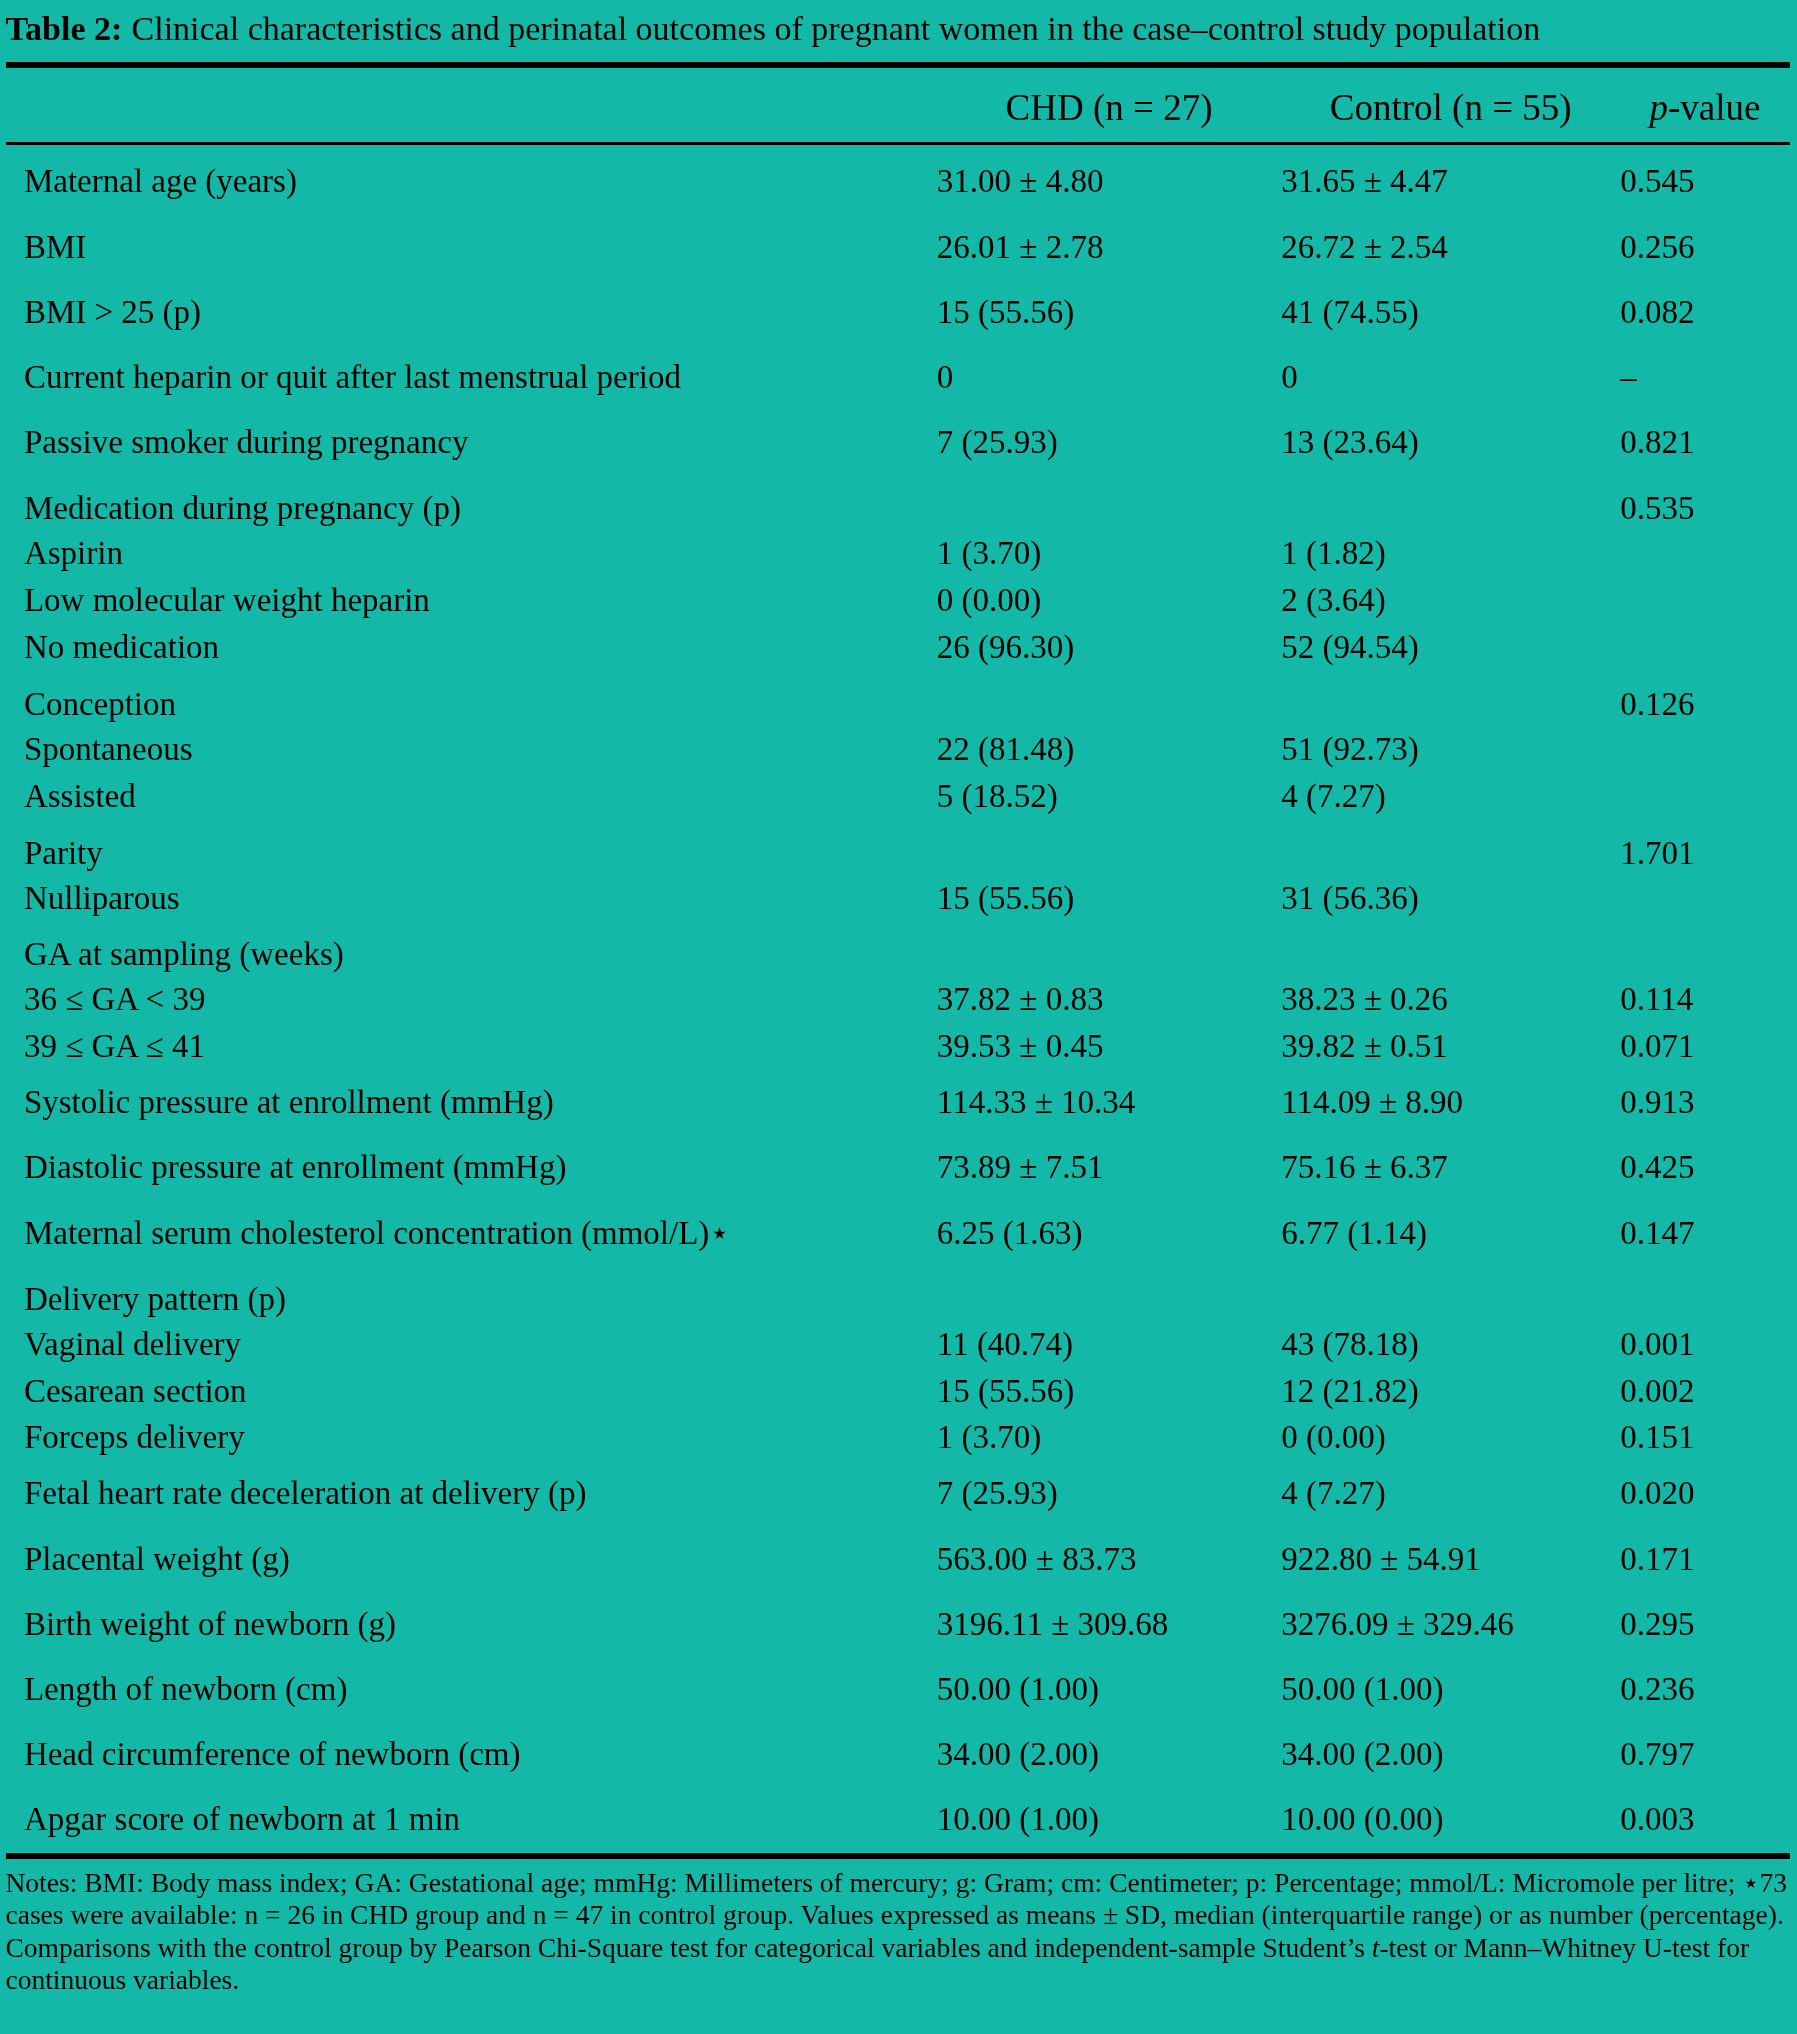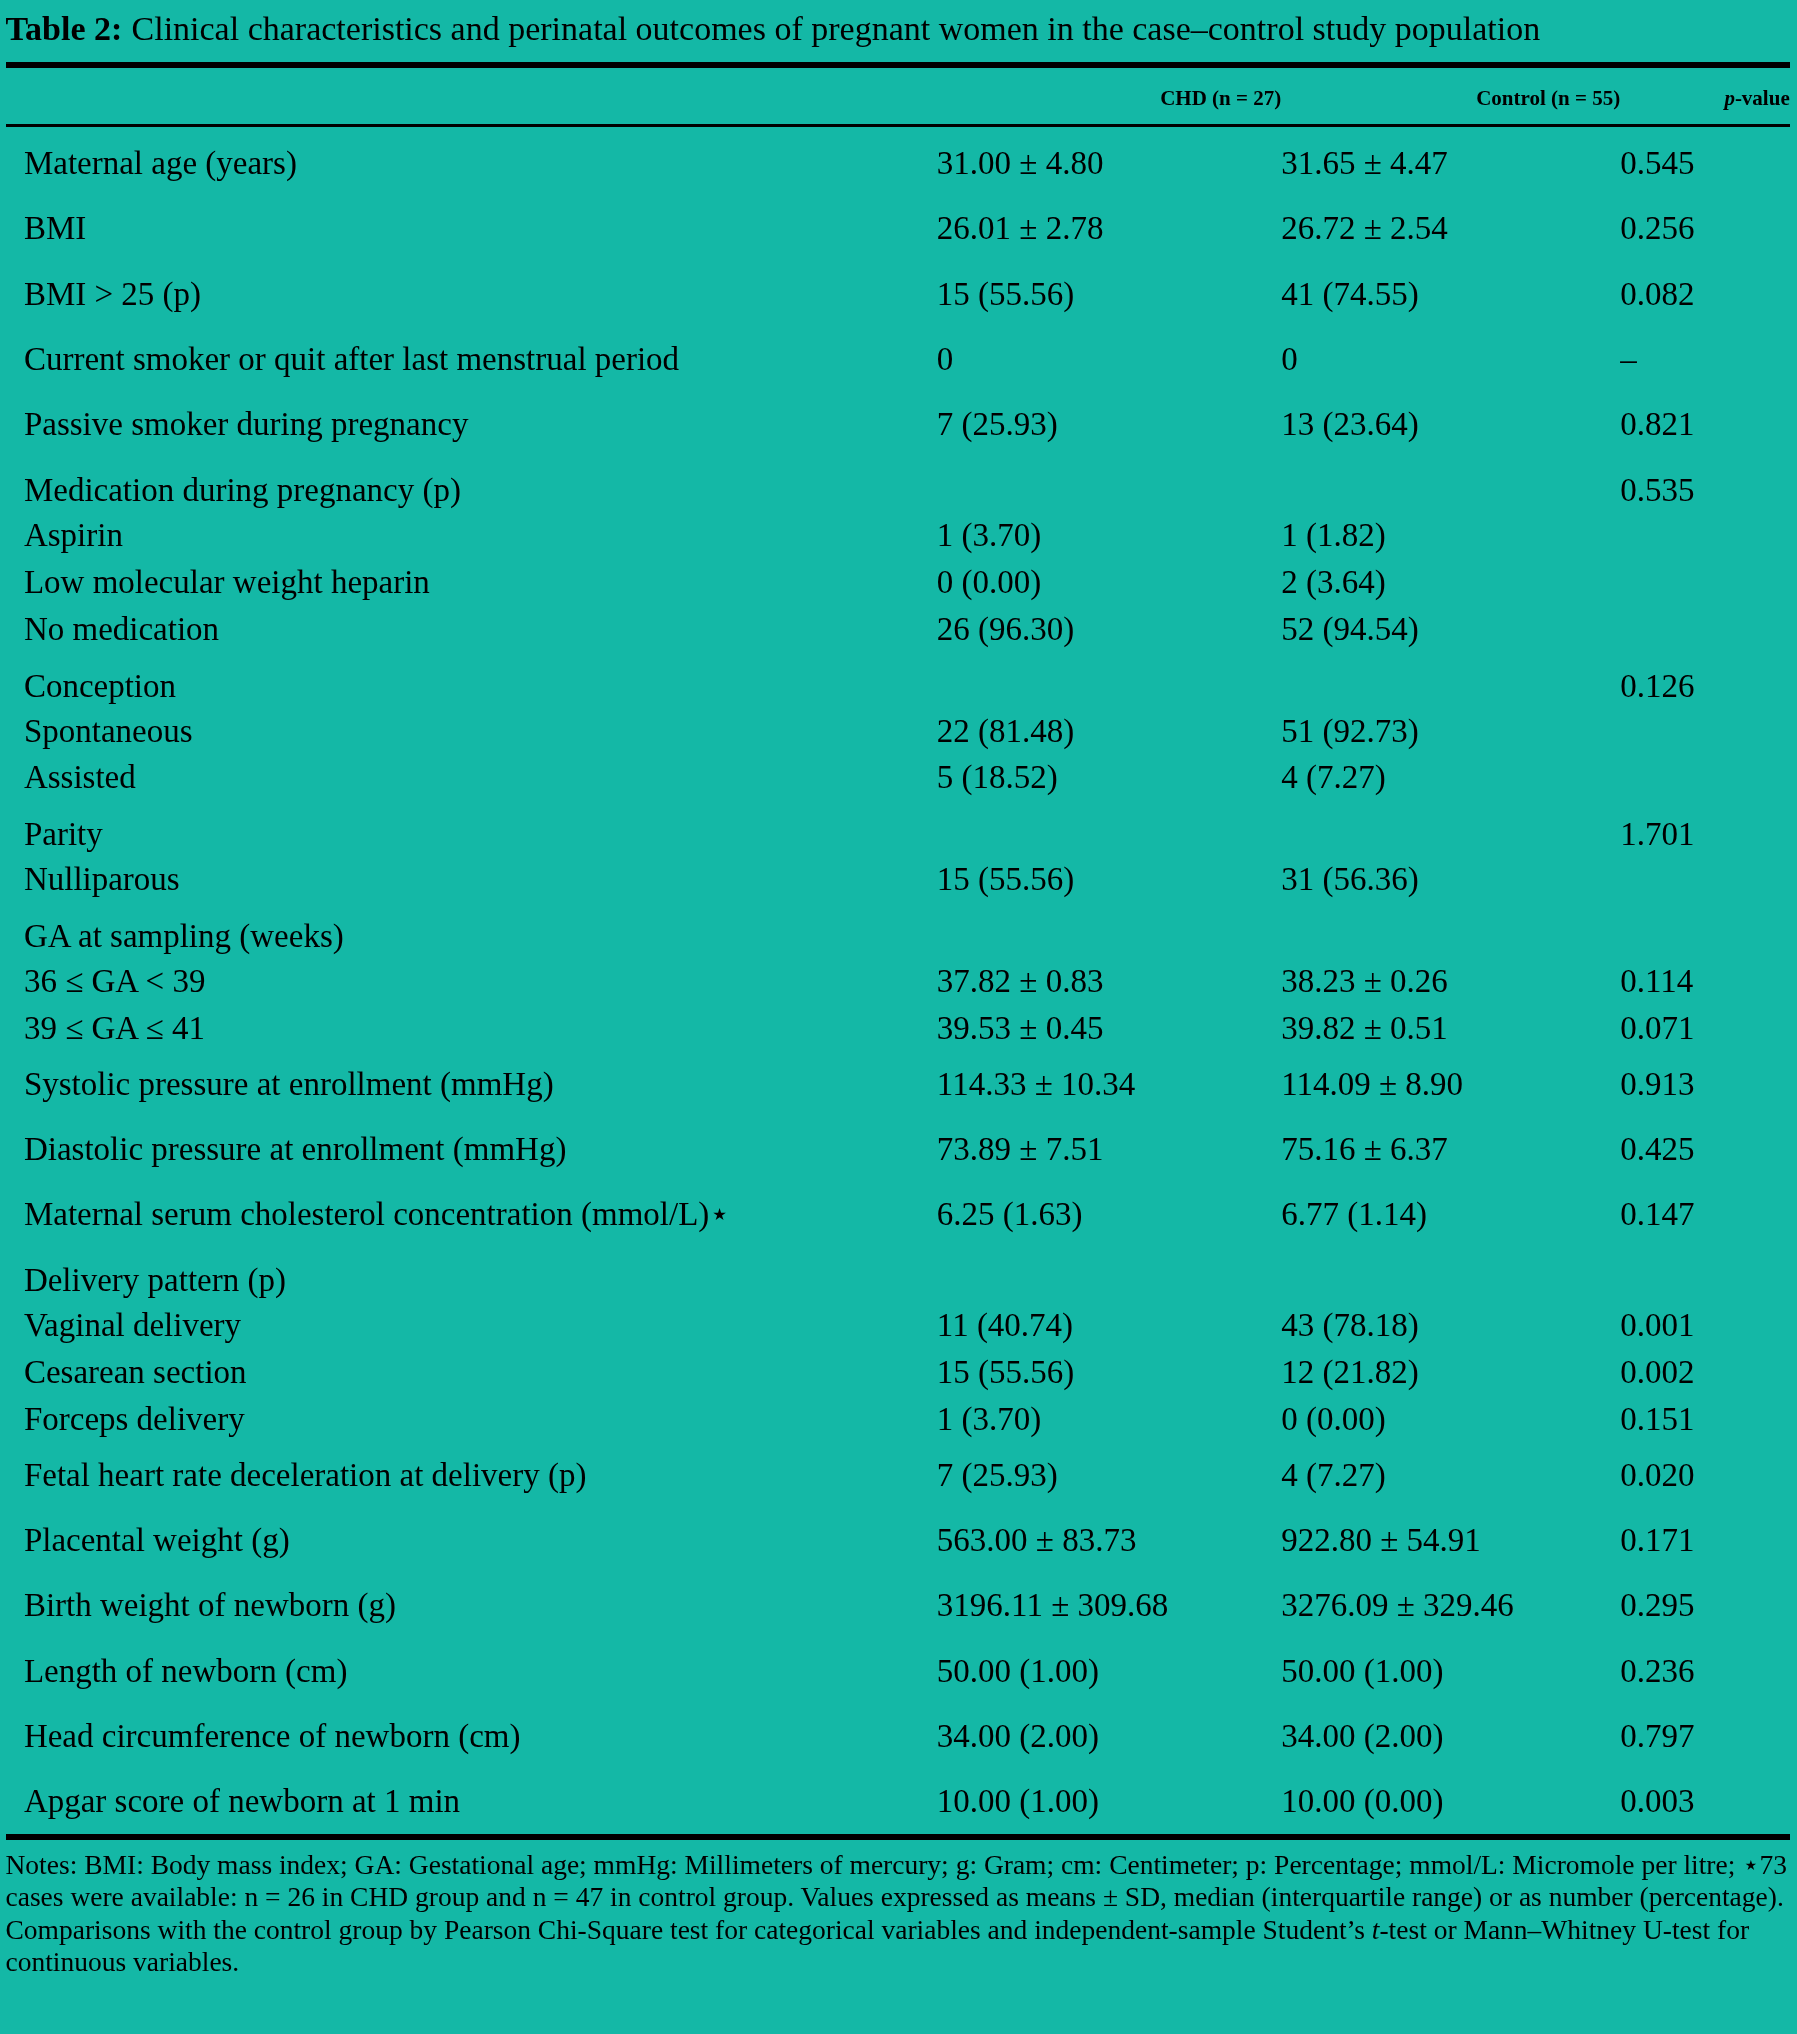--- a/index.html
+++ b/index.html
@@ -29,23 +29,23 @@
     margin-top: 11px;
   }
   table.clin {
     width: 100%;
     border-collapse: collapse;
     table-layout: fixed;
     font-size: 33px;
     line-height: 1.14;
   }
   table.clin th {
-    font-weight: bold;
-    text-align: right;
-    font-size: 21px;
+    font-weight: normal;
+    text-align: center;
+    font-size: 37px;
     padding: 18.4px 0 13px 0;
     border-bottom: 3.7px solid #000;
     white-space: nowrap;
   }
   table.clin th i { font-style: italic; }
   table.clin td {
     vertical-align: baseline;
     white-space: nowrap;
     overflow: visible;
   }
@@ -104,21 +104,21 @@
     <td>26.72 ± 2.54</td>
     <td>0.256</td>
   </tr>
         <tr class="r-std">
     <td class="lbl">BMI &gt; 25 (p)</td>
     <td>15 (55.56)</td>
     <td>41 (74.55)</td>
     <td>0.082</td>
   </tr>
         <tr class="r-std">
-    <td class="lbl">Current smoker or quit after last menstrual period</td>
+    <td class="lbl">Current heparin or quit after last menstrual period</td>
     <td>0</td>
     <td>0</td>
     <td>–</td>
   </tr>
         <tr class="r-std">
     <td class="lbl">Passive smoker during pregnancy</td>
     <td>7 (25.93)</td>
     <td>13 (23.64)</td>
     <td>0.821</td>
   </tr>

